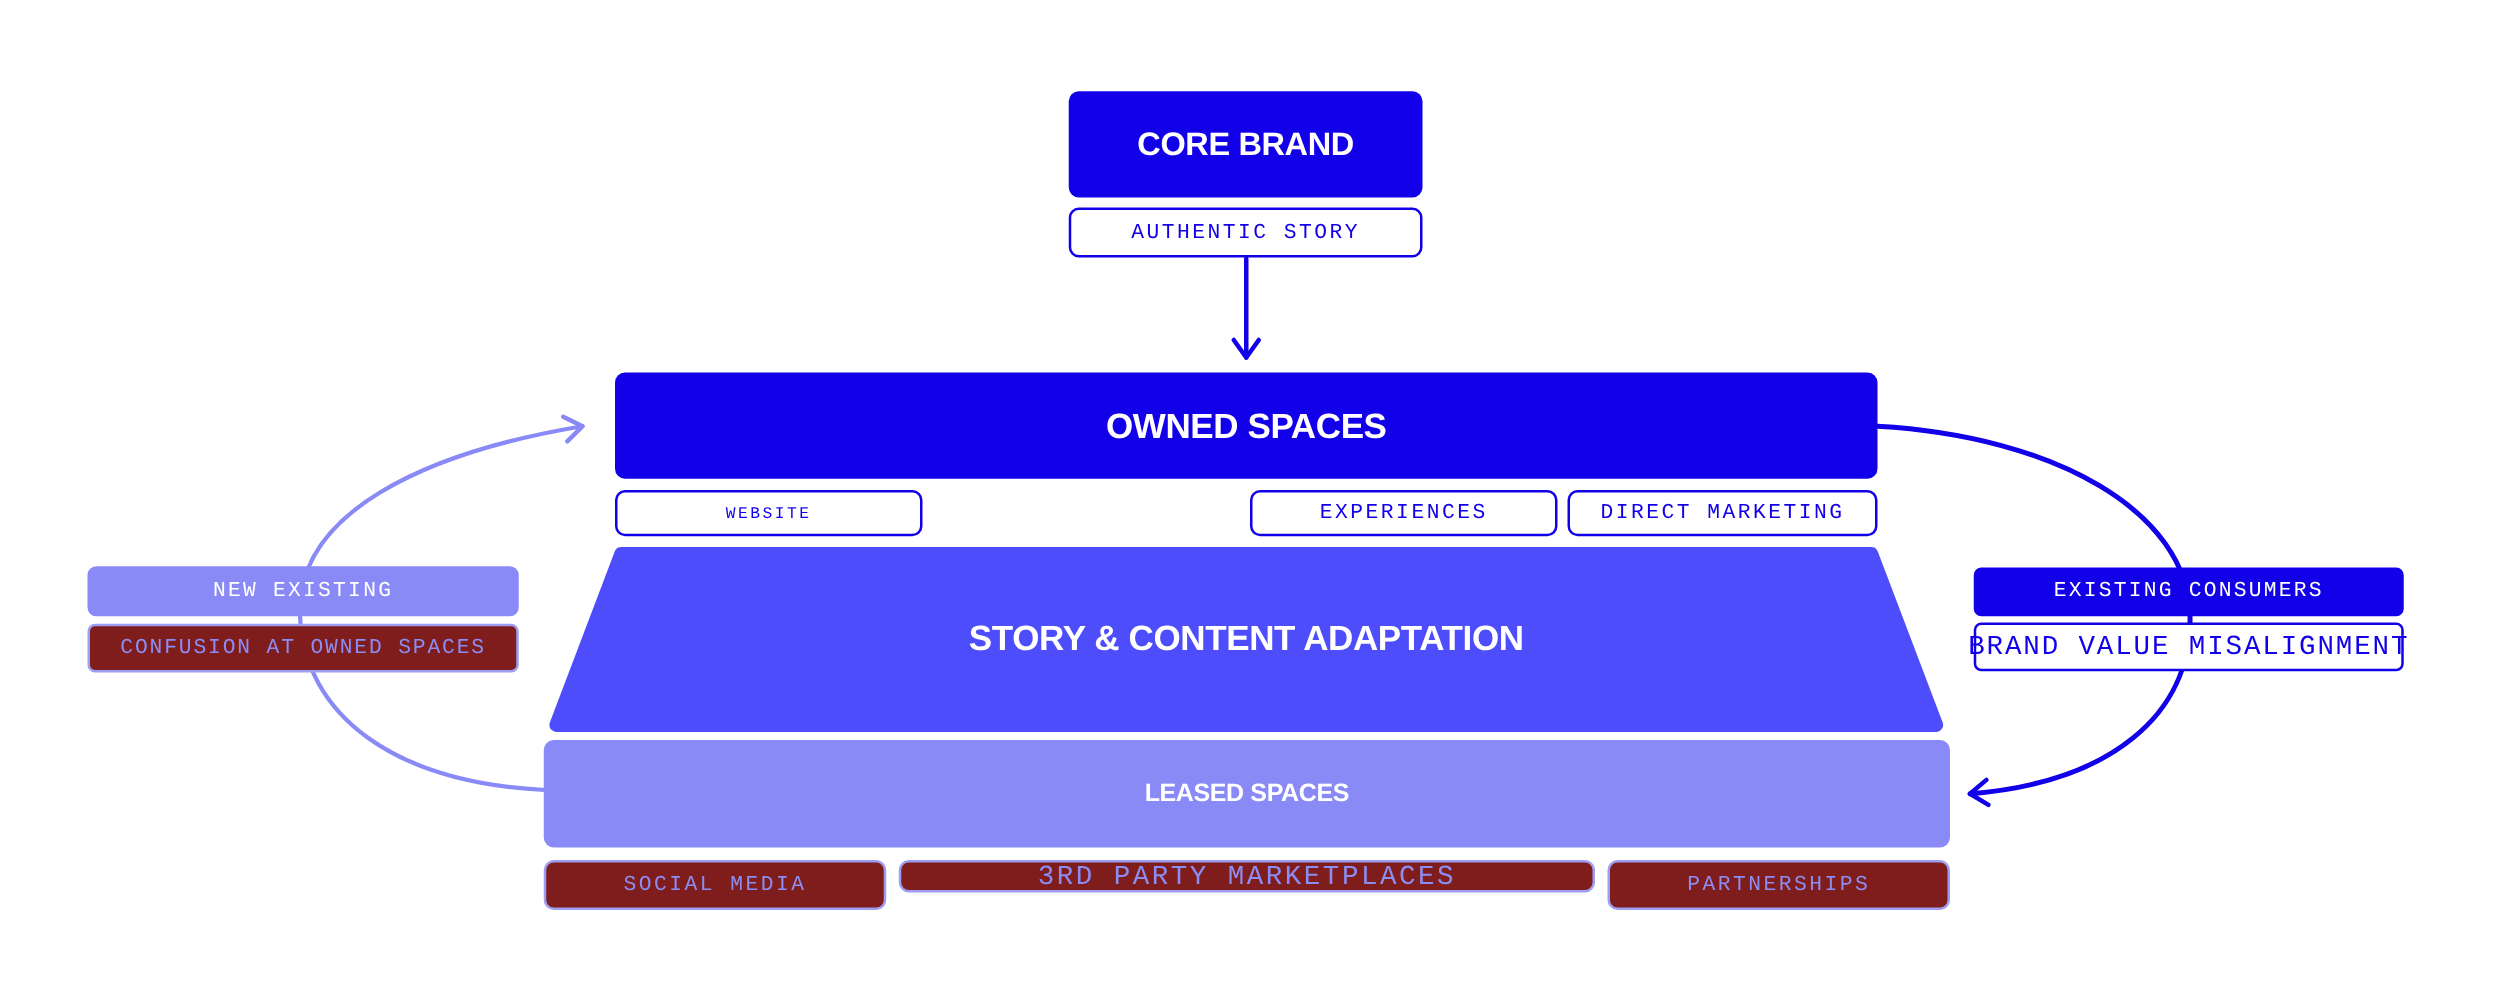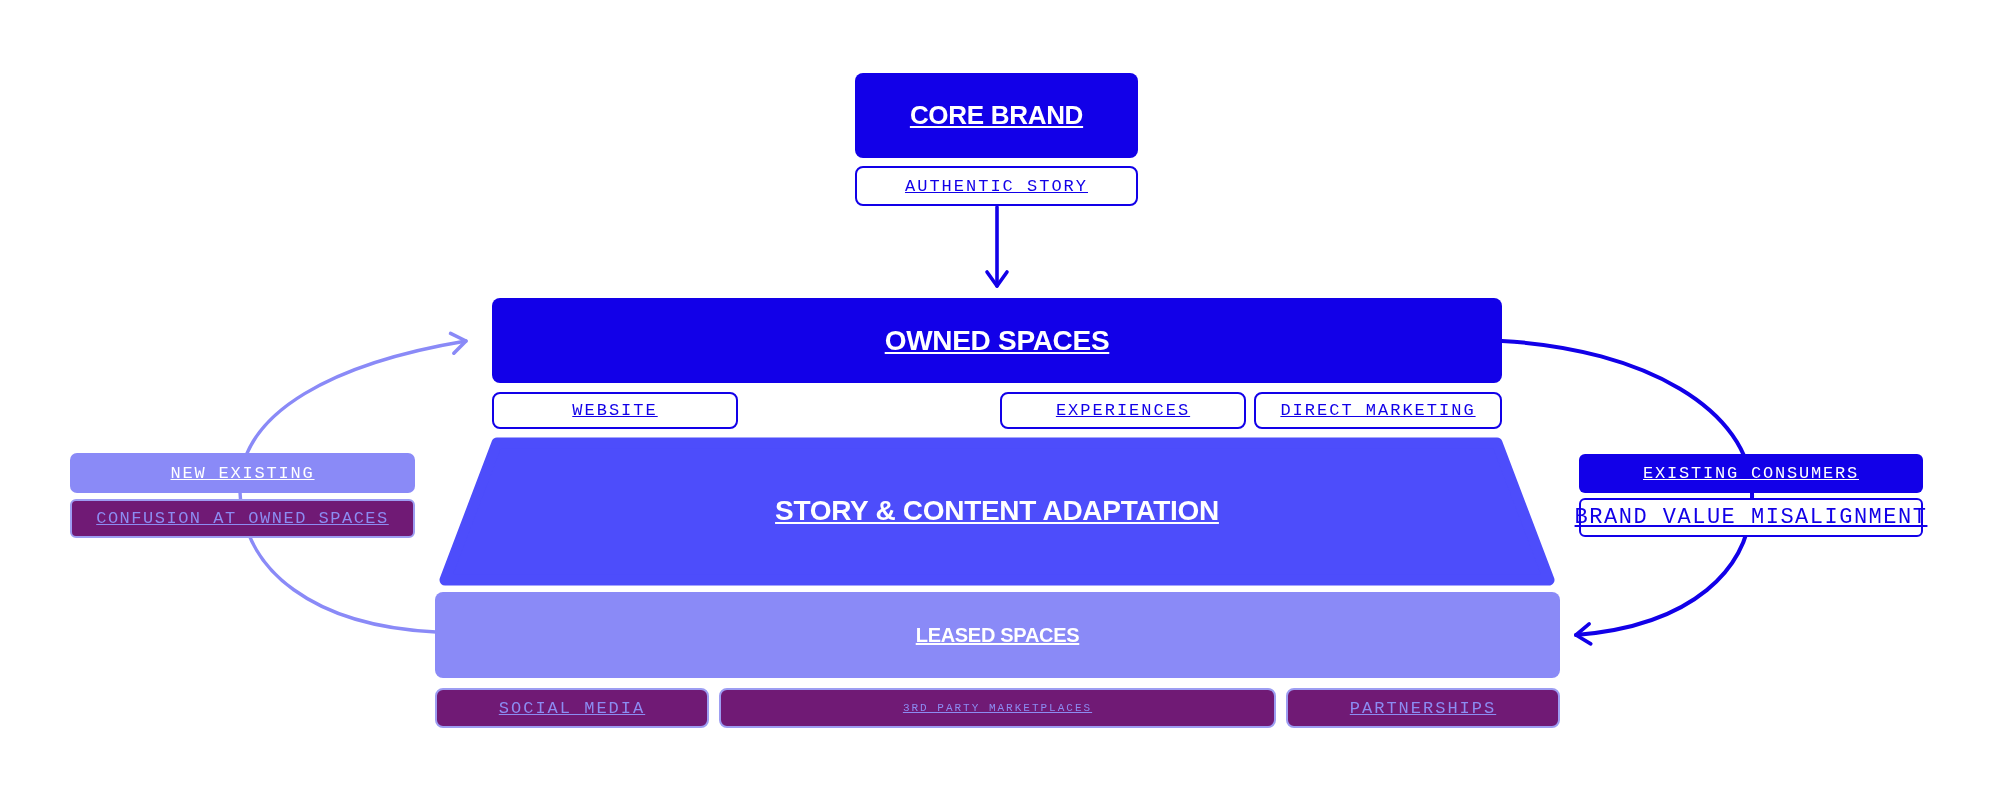--- a/index.html
+++ b/index.html
@@ -4,36 +4,36 @@
 <style>
   html,body{margin:0;padding:0;background:#ffffff;}
   .canvas{
     position:relative;
     width:1994px;height:800px;
     background:#ffffff;
     overflow:hidden;
     font-family:"Liberation Sans", sans-serif;
   }
   .layer{position:absolute;left:0;top:0;width:1994px;height:800px;}
-  .abs{position:absolute;box-sizing:border-box;text-decoration:underline;}
+  .abs{position:absolute;box-sizing:border-box;}
   .heading{
     font-family:"Liberation Sans", sans-serif;
     font-weight:700;color:#ffffff;letter-spacing:-0.3px;
     display:flex;align-items:center;justify-content:center;
     text-align:center;
   }
   .mono{
     font-family:"Liberation Mono", monospace;
     display:flex;align-items:center;justify-content:center;
     text-align:center;letter-spacing:2px;white-space:nowrap;
   }
   .fill-primary{background:#1200e8;border-radius:8px;}
   .fill-light{background:#8a8af7;border-radius:7px;}
   .outline-primary{background:#ffffff;border:2.5px solid #1200e8;border-radius:8px;color:#1200e8;}
-  .outline-light{background:#701a75;border:2.5px solid #9d9df2;border-radius:8px;color:#8c8cf2;}
+  .outline-light{background:#7f1d1d;border:2.5px solid #9d9df2;border-radius:8px;color:#8c8cf2;}
 </style>
 </head>
 <body>
 
 <div class="canvas">
 
   <svg class="layer" width="1994" height="800" viewBox="0 0 1994 800" fill="none">
     <defs>
       <marker id="chevDark" orient="auto" markerUnits="userSpaceOnUse" markerWidth="40" markerHeight="40" refX="0" refY="0" viewBox="-20 -20 40 40">
         <path d="M -14 -10 L 0 0 L -14 10" fill="none" stroke="#1200e8" stroke-width="3.6" stroke-linecap="round" stroke-linejoin="round"></path>
@@ -51,30 +51,30 @@
 
     <path d="M 497 443 L 1497 443 L 1549 580 L 445 580 Z" fill="#4d4dfb" stroke="#4d4dfb" stroke-width="11" stroke-linejoin="round"></path>
   </svg>
 
   <div class="abs heading fill-primary" style="left:855px;top:73px;width:283px;height:85px;font-size:26px;">CORE BRAND</div>
 
   <div class="abs mono outline-primary" style="left:855px;top:166px;width:283px;height:40px;font-size:17px;text-align:center;">AUTHENTIC STORY</div>
 
   <div class="abs heading fill-primary" style="left:492px;top:298px;width:1010px;height:85px;font-size:28px;">OWNED SPACES</div>
 
-  <div class="abs mono outline-primary" style="left:492px;top:392px;width:246px;height:37px;font-size:17px;">WEBSITE</div>
+  <div class="abs mono outline-primary" style="left:492px;top:392px;width:246px;height:37px;font-size:13px;">WEBSITE</div>
   <div class="abs mono outline-primary" style="left:1000px;top:392px;width:246px;height:37px;font-size:17px;">EXPERIENCES</div>
   <div class="abs mono outline-primary" style="left:1254px;top:392px;width:248px;height:37px;font-size:17px;">DIRECT MARKETING</div>
 
   <div class="abs heading" style="left:597px;top:490px;width:800px;height:42px;font-size:28px;">STORY &amp; CONTENT ADAPTATION</div>
 
   <div class="abs heading fill-light" style="left:435px;top:592px;width:1125px;height:86px;font-size:20px;border-radius:8px;">LEASED SPACES</div>
 
   <div class="abs mono outline-light" style="left:435px;top:688px;width:274px;height:40px;font-size:17px;">SOCIAL MEDIA</div>
-  <div class="abs mono outline-light" style="left:719px;top:688px;width:557px;height:40px;font-size:11px;">3RD PARTY MARKETPLACES</div>
+  <div class="abs mono outline-light" style="left:719px;top:688px;width:557px;height:26px;font-size:22px;">3RD PARTY MARKETPLACES</div>
   <div class="abs mono outline-light" style="left:1286px;top:688px;width:274px;height:40px;font-size:17px;">PARTNERSHIPS</div>
 
   <div class="abs mono fill-light" style="left:70px;top:453px;width:345px;height:40px;font-size:17px;color:#ffffff;letter-spacing:1.8px;">NEW EXISTING</div>
   <div class="abs mono outline-light" style="left:70px;top:499px;width:345px;height:39px;font-size:17px;letter-spacing:1.5px;border-radius:6px;">CONFUSION AT OWNED SPACES</div>
 
   <div class="abs mono fill-primary" style="left:1579px;top:454px;width:344px;height:39px;font-size:17px;color:#ffffff;letter-spacing:1.8px;border-radius:6px;">EXISTING CONSUMERS</div>
   <div class="abs mono outline-primary" style="left:1579px;top:498px;width:344px;height:39px;font-size:22px;letter-spacing:1.5px;border-radius:6px;">BRAND VALUE MISALIGNMENT</div>
 
 </div>
 

